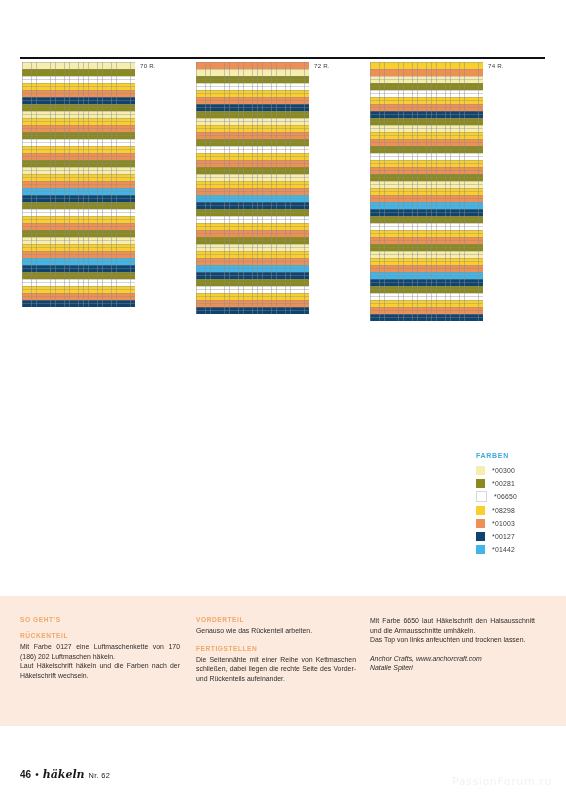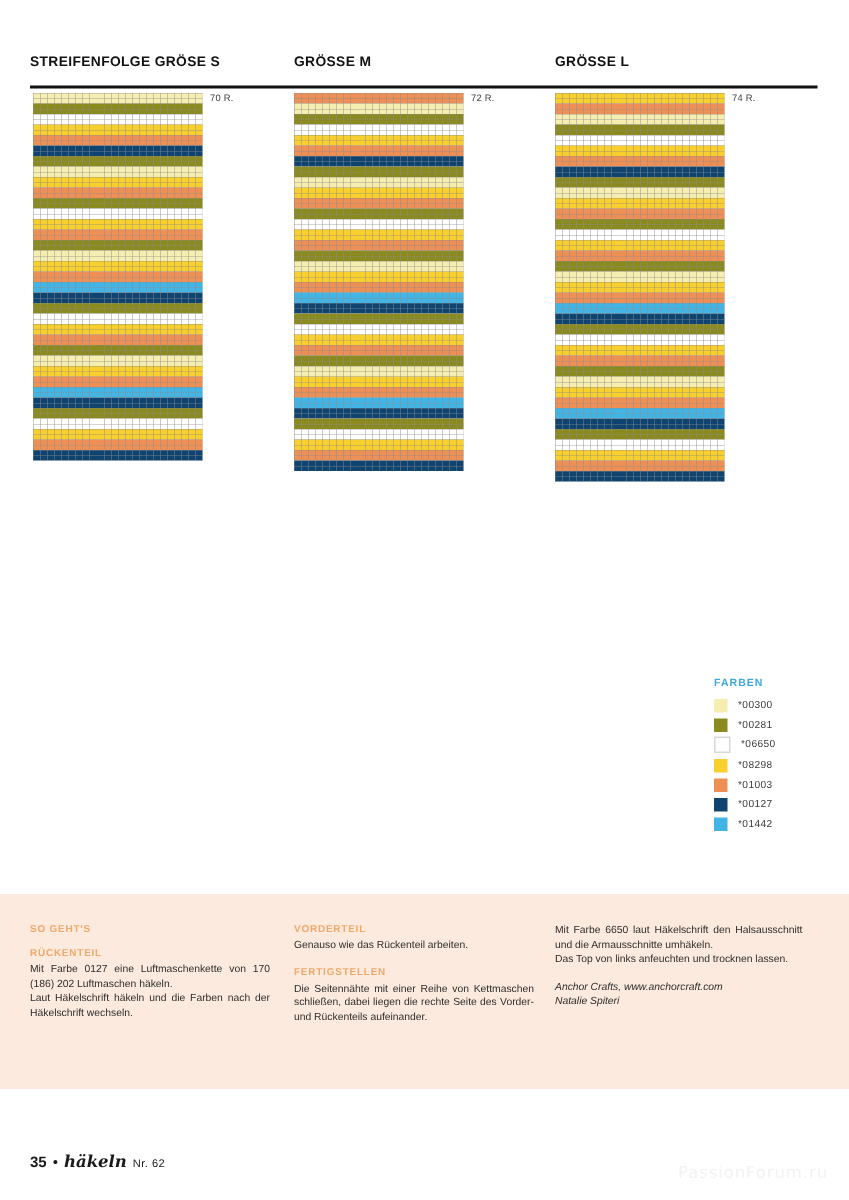--- a/index.html
+++ b/index.html
@@ -71,27 +71,20 @@
     position:absolute;right:14px;top:775px;
     font-size:11px;color:#f2f2f2;letter-spacing:.6px;
     font-family:"DejaVu Sans",sans-serif;
   }
 </style>
 </head>
 <body>
 
 <div class="page">
 
-  <div class="header">
-    <div class="hdr-row">
-      <div class="hdr-title" style="left:0px;">STREIFENFOLGE GRÖSE S</div>
-      <div class="hdr-title" style="left:176px;">GRÖSSE M</div>
-      <div class="hdr-title" style="left:350px;">GRÖSSE L</div>
-    </div>
-  </div>
   <div class="hdr-rule"></div>
 
   <div class="charts" id="charts">
       <div class="chart" style="left: 22px; width: 113px;">
         <div class="stack" style="width: 113px; height: 245px;">
           <div class="stripe" style="height: 7px; background: rgb(246, 238, 176);"></div>
           <div class="stripe" style="height: 7px; background: rgb(138, 138, 30);"></div>
           <div class="stripe" style="height: 7px; background: rgb(255, 255, 255);"></div>
           <div class="stripe" style="height: 7px; background: rgb(248, 207, 44);"></div>
           <div class="stripe" style="height: 7px; background: rgb(238, 144, 85);"></div>
@@ -268,20 +261,20 @@
 
     <div class="col c3">
       <p class="body">Mit Farbe 6650 laut Häkelschrift den Halsausschnitt und die Armausschnitte umhäkeln.</p>
       <p class="body">Das Top von links anfeuchten und trocknen lassen.</p>
       <div class="cred">Anchor Crafts, www.anchorcraft.com</div>
       <div class="cred" style="margin-top:0">Natalie Spiteri</div>
     </div>
   </div>
 
   <div class="footer">
-    <span class="pg">35</span>
+    <span class="pg">46</span>
     <span class="dot">•</span>
     <span class="mag">häkeln</span>
     <span class="iss">Nr. 62</span>
   </div>
   <div class="wm">PassionForum.ru</div>
 
 </div>
 
 </body></html>

